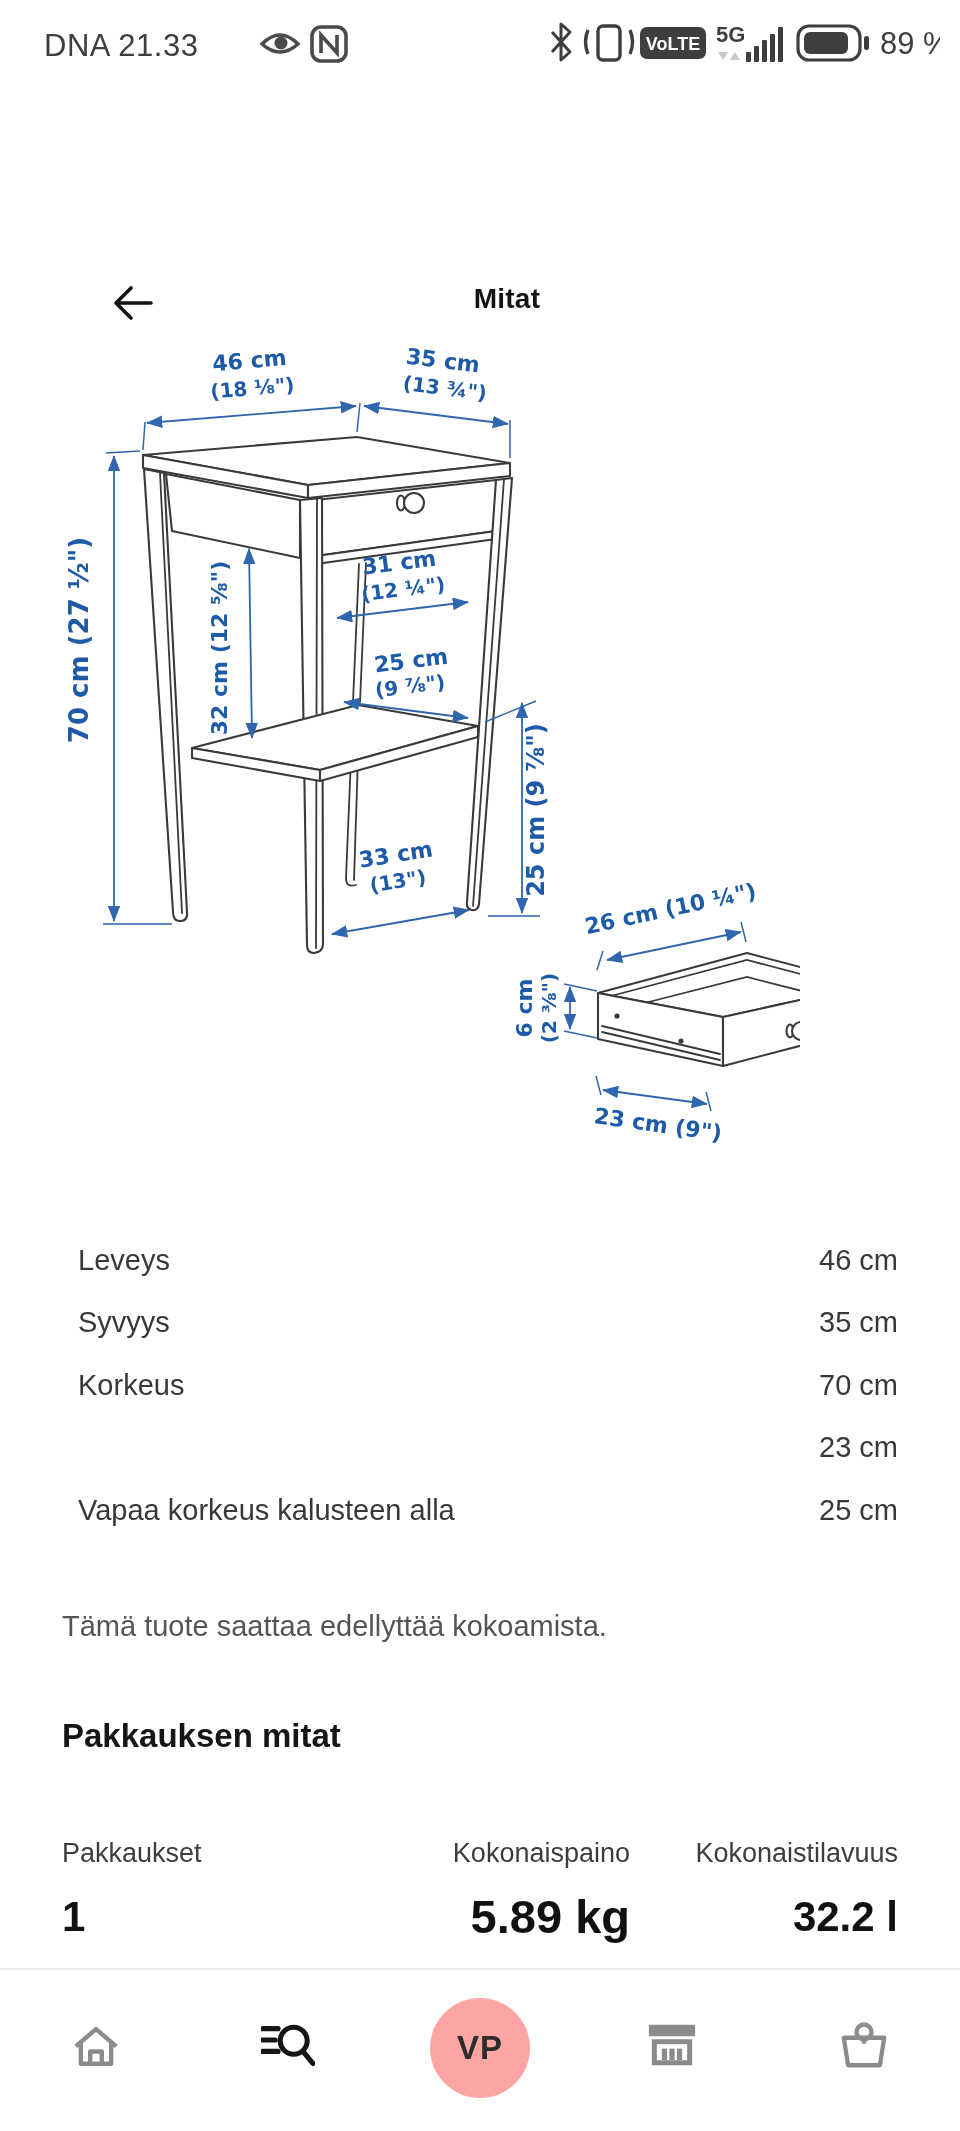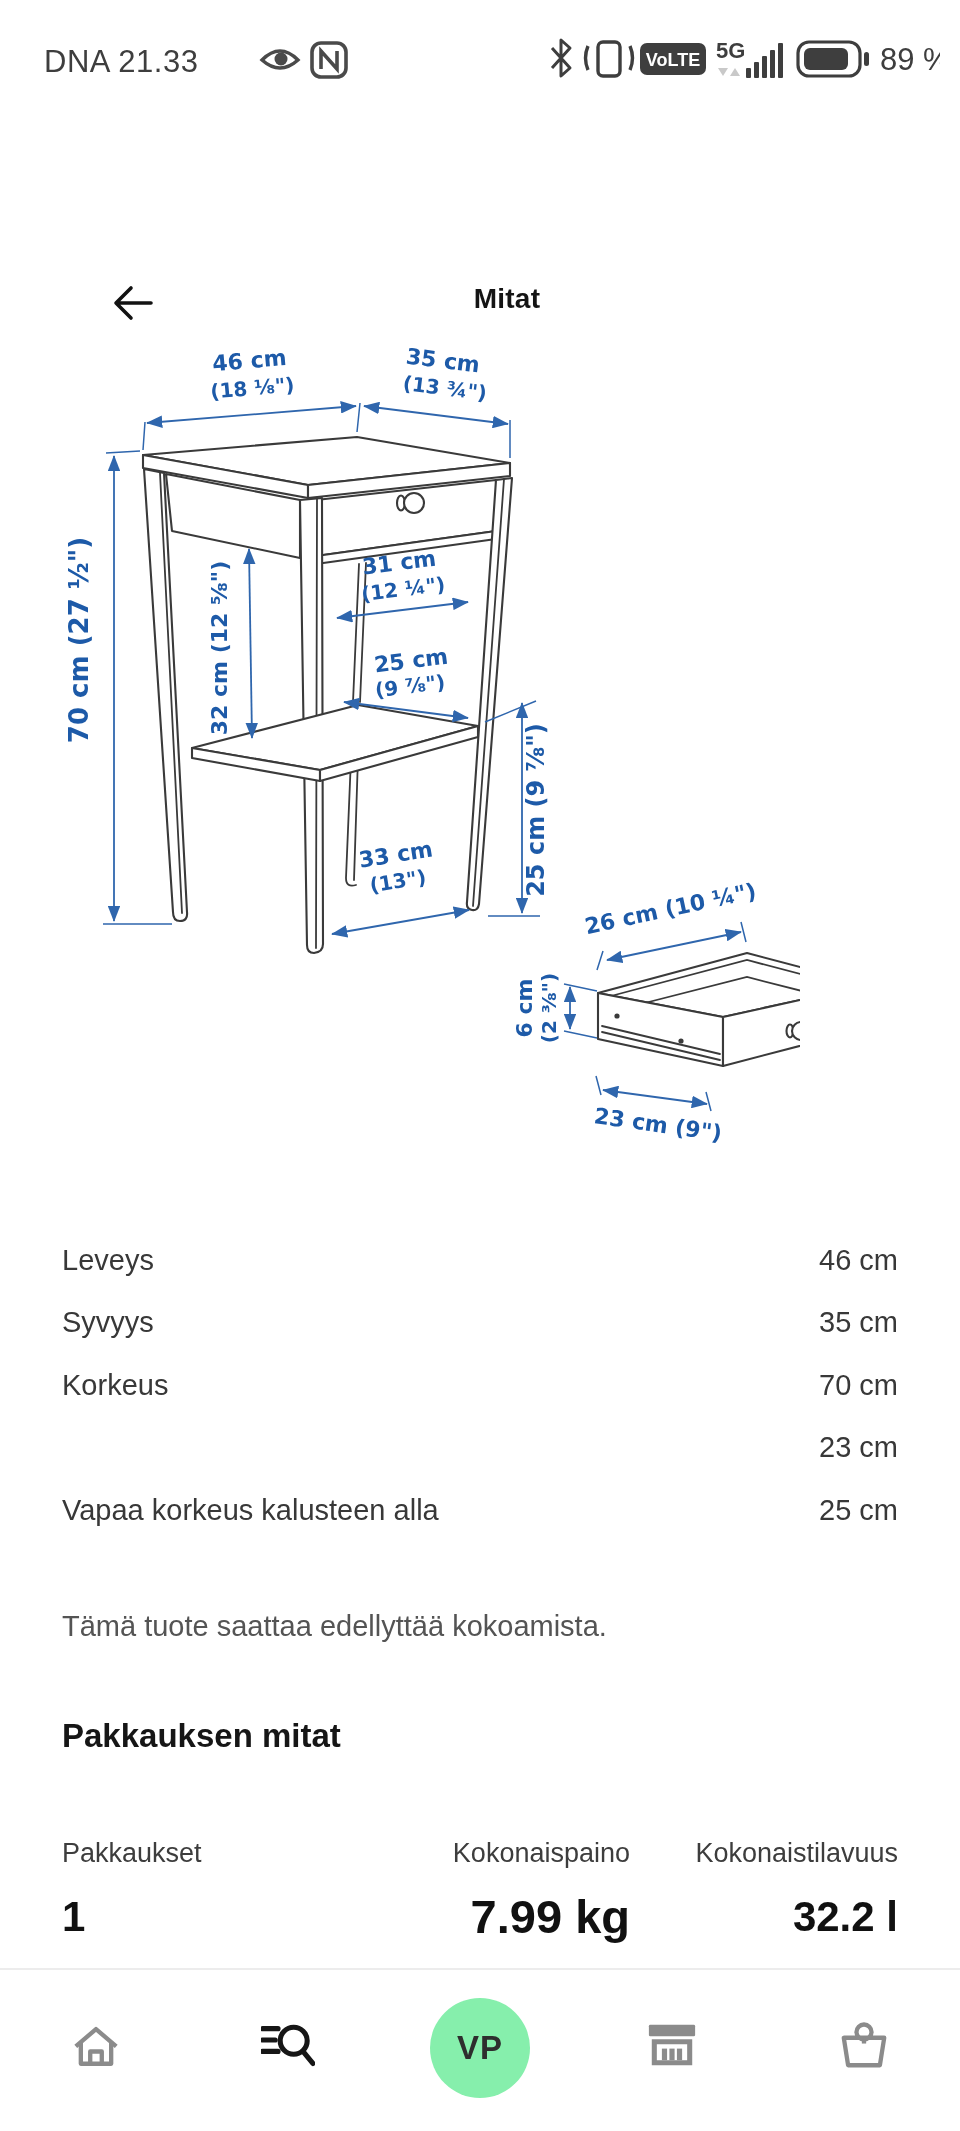--- a/index.html
+++ b/index.html
@@ -2,53 +2,53 @@
 <html><head>
 <meta charset="utf-8">
 <style>
   html,body{margin:0;padding:0;}
   body{
     width:960px;height:2131px;position:relative;background:#ffffff;
     font-family:"Liberation Sans","DejaVu Sans",sans-serif;overflow:hidden;
   }
   .abs{position:absolute;}
   
-  .statusbar{left:0;top:16px;width:960px;height:80px;}
+  .statusbar{left:0;top:0;width:960px;height:80px;}
   .status-left{left:40px;top:14px;}
   .status-right{left:540px;top:10px;}
   
   .header{left:0;top:120px;width:960px;height:110px;margin-left:27px;}
   .back-btn{left:84px;top:161px;width:44px;height:44px;cursor:pointer;}
   .page-title{left:0;top:163px;width:960px;text-align:center;
     font-size:28px;font-weight:bold;color:#141414;letter-spacing:.2px;}
   
   .diagram{left:60px;top:240px;}
   .dimtxt{font-family:"DejaVu Sans","Liberation Sans",sans-serif;font-weight:bold;fill:#1d5aa8;}
   .dline{stroke:#2f66ad;stroke-width:1.8;fill:none;}
   .dtick{stroke:#2f66ad;stroke-width:1.5;fill:none;}
   .art{stroke:#3a3a3a;stroke-width:2.1;fill:#ffffff;stroke-linejoin:round;stroke-linecap:round;}
   .artline{stroke:#3a3a3a;stroke-width:1.8;fill:none;stroke-linecap:round;}
   
   .spec-row{left:62px;width:836px;height:36px;color:#383838;font-size:29px;}
-  .spec-label{position:absolute;left:0;top:0;}
+  .spec-label{position:absolute;left:16px;top:0;}
   .spec-value{position:absolute;right:0;top:0;}
   
   .note{left:62px;top:1610px;width:836px;font-size:29px;color:#545454;}
   .pkg-title{left:62px;top:1717px;width:836px;font-size:33px;font-weight:bold;color:#161616;}
   .pkg-label{top:1838px;font-size:27px;color:#3d3d3d;}
   .pkg-value{color:#111111;font-weight:bold;}
   .col1{left:62px;width:220px;text-align:left;}
   .col2{left:280px;width:350px;text-align:right;}
   .col3{left:560px;width:338px;text-align:right;}
   
   .navbar{left:0;top:1968px;width:960px;height:163px;border-top:2px solid #ececec;background:#fff;}
   .nav-item{position:absolute;top:0;width:140px;height:150px;cursor:pointer;
     display:flex;align-items:center;justify-content:center;}
   .profile-circle{position:absolute;left:430px;top:28px;width:100px;height:100px;border-radius:50%;
-    background:#86efac;display:flex;align-items:center;justify-content:center;
+    background:#fca5a5;display:flex;align-items:center;justify-content:center;
     font-size:33px;font-weight:bold;color:#2e2e2e;letter-spacing:1px;cursor:pointer;}
 </style>
 </head>
 <body>
 
 <div class="abs statusbar">
   <svg class="abs status-left" width="330" height="60" viewBox="0 0 330 60">
     <text x="4" y="42" font-size="31" letter-spacing="0.5" fill="#3e3e3e">DNA 21.33</text>
     <g stroke="#4a4a4a" fill="none" stroke-width="3.4">
       <path d="M222,30 Q240,12 258,30 Q240,46 222,30 Z"></path>
@@ -224,21 +224,21 @@
 </div>
 
 <div class="abs note">Tämä tuote saattaa edellyttää kokoamista.</div>
 <div class="abs pkg-title">Pakkauksen mitat</div>
 
 <div>
   <div class="abs pkg-label col1">Pakkaukset</div>
   <div class="abs pkg-label col2">Kokonaispaino</div>
   <div class="abs pkg-label col3">Kokonaistilavuus</div>
   <div class="abs pkg-value col1" style="top:1893px;font-size:42px">1</div>
-  <div class="abs pkg-value col2" style="top:1889px;font-size:47px">7.99 kg</div>
+  <div class="abs pkg-value col2" style="top:1889px;font-size:47px">5.89 kg</div>
   <div class="abs pkg-value col3" style="top:1893px;font-size:42px">32.2 l</div>
 </div>
 
 <div class="abs navbar">
   <div class="nav-item" style="left:26px">
     <svg width="52" height="52" viewBox="0 0 36 36">
       <g stroke="#8b8b8b" stroke-width="3" fill="none" stroke-linejoin="round">
         <path d="M4,19 L18,7 L32,19"></path>
         <path d="M7.5,16.5 V31 H28.5 V16.5"></path>
         <path d="M14,31 V22.5 H22 V31"></path>

